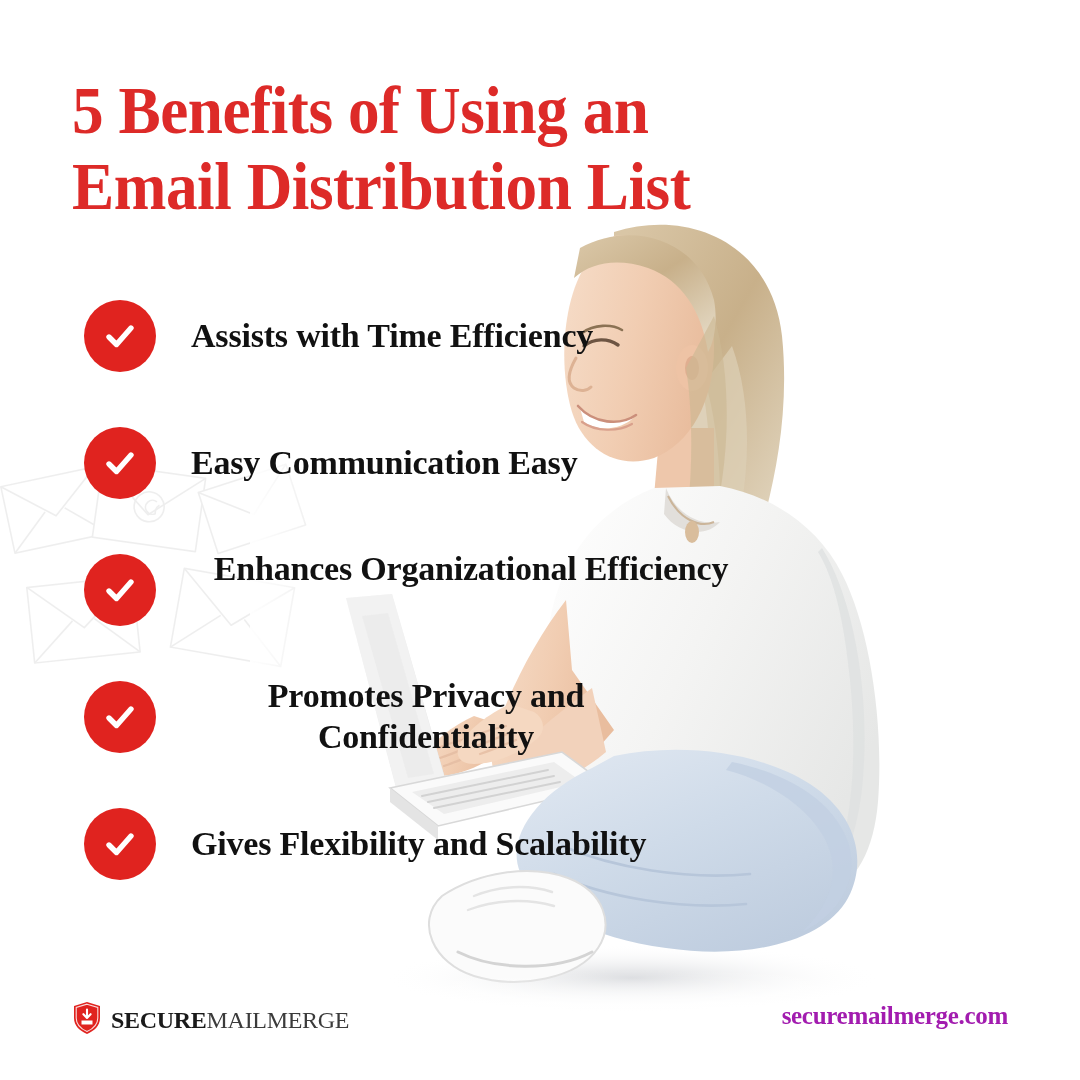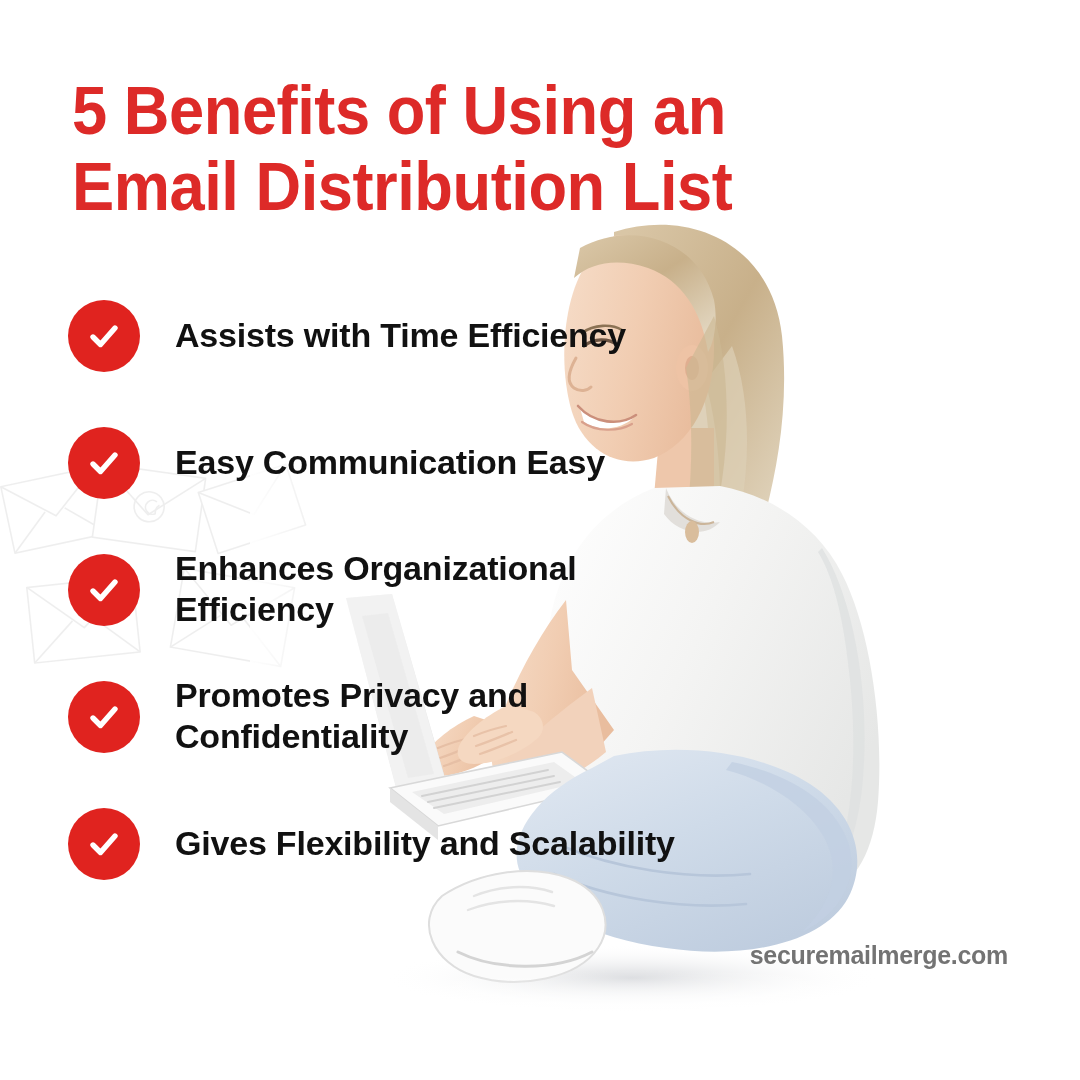--- a/index.html
+++ b/index.html
@@ -10,20 +10,21 @@
   body {
     font-family: "Liberation Sans", "DejaVu Sans", sans-serif;
   }
 
   .canvas {
     position: relative;
     width: 1080px;
     height: 1080px;
     background: #ffffff;
     overflow: hidden;
+    font-family: Liberation Serif, serif;
   }
 
   
   .watermarks {
     position: absolute;
     left: 0;
     top: 455px;
     width: 330px;
     height: 240px;
     opacity: 0.30;
@@ -70,21 +71,21 @@
     letter-spacing: -0.5px;
     color: #DD2A28;
     transform: scaleX(0.93);
     transform-origin: left top;
     white-space: pre-line;
   }
 
   
   .benefits {
     position: absolute;
-    left: 68px;
+    left: 84px;
     top: 294px;
     width: 900px;
     list-style: none;
     margin: 0;
     padding: 0;
   }
   .benefit {
     position: relative;
     height: 127px;
   }
@@ -107,21 +108,21 @@
     top: 0;
     width: 780px;
     font-size: 34px;
     line-height: 41px;
     font-weight: bold;
     color: #111111;
     letter-spacing: -0.2px;
   }
   
   .benefit.one-line .benefit-label { top: 21px; }
-  .benefit.two-line .benefit-label { top: 0px; }
+  .benefit.two-line .benefit-label { top: 0px; text-align: center; }
 
   
   .footer-logo {
     position: absolute;
     left: 72px;
     top: 1001px;
     display: flex;
     align-items: center;
     gap: 9px;
   }
@@ -137,25 +138,25 @@
     color: #1a1a1a;
   }
   .wordmark .mailmerge {
     font-weight: normal;
     color: #3b3b3b;
   }
 
   .footer-url {
     position: absolute;
     right: 72px;
-    top: 943px;
+    top: 1003px;
     font-size: 25px;
     line-height: 25px;
     font-weight: bold;
-    color: #737373;
+    color: #a21caf;
     letter-spacing: -0.3px;
     white-space: nowrap;
   }
 </style>
 </head>
 <body>
 
 <div class="canvas">
 
   <div class="watermarks">
@@ -350,16 +351,30 @@
       <span class="check-badge">
         <svg width="40" height="40" viewBox="0 0 40 40" fill="none" stroke="#ffffff" stroke-width="5.4" stroke-linecap="round" stroke-linejoin="round">
           <path d="M9 21 L16.5 28.5 L31 12"></path>
         </svg>
       </span>
       <span class="benefit-label">Gives Flexibility and Scalability</span>
     </li>
 
   </ul>
 
+  <div class="footer-logo">
+    <span class="shield-icon">
+      <svg width="30" height="34" viewBox="0 0 30 34">
+        <path d="M15 1 L28 5 L28 17 C28 25 22 30 15 33 C8 30 2 25 2 17 L2 5 Z" fill="#E0231F"></path>
+        <path d="M15 3.2 L25.8 6.5 L25.8 17 C25.8 23.6 20.8 28 15 30.6
+                 C9.2 28 4.2 23.6 4.2 17 L4.2 6.5 Z" fill="none" stroke="#ffffff" stroke-width="1.1" opacity="0.85"></path>
+        <path d="M15 8.5 L15 16.5 M11.4 13.2 L15 17 L18.6 13.2" stroke="#ffffff" stroke-width="2.1" fill="none" stroke-linecap="round" stroke-linejoin="round"></path>
+        <path d="M9.5 19.5 L20.5 19.5 L20.5 23.5 L9.5 23.5 Z" fill="#ffffff"></path>
+      </svg>
+    </span>
+    <span class="wordmark">
+      <span class="secure">SECURE</span><span class="mailmerge">MAILMERGE</span>
+    </span>
+  </div>
 
   <div class="footer-url">securemailmerge.com</div>
 
 </div>
 
 </body></html>

